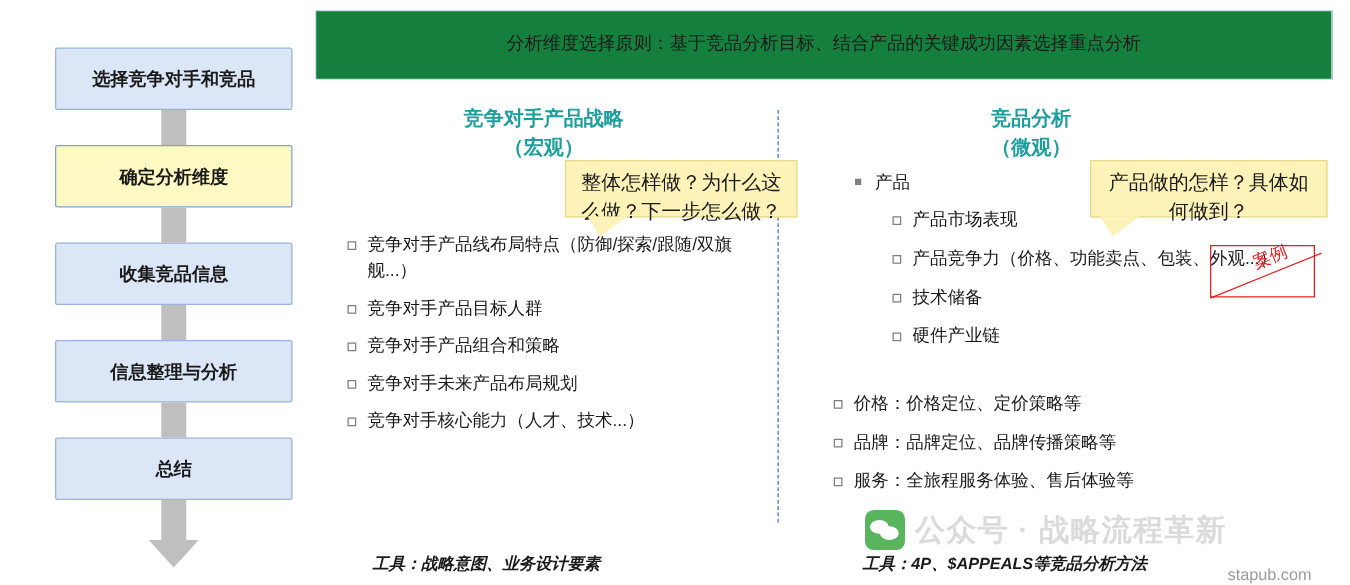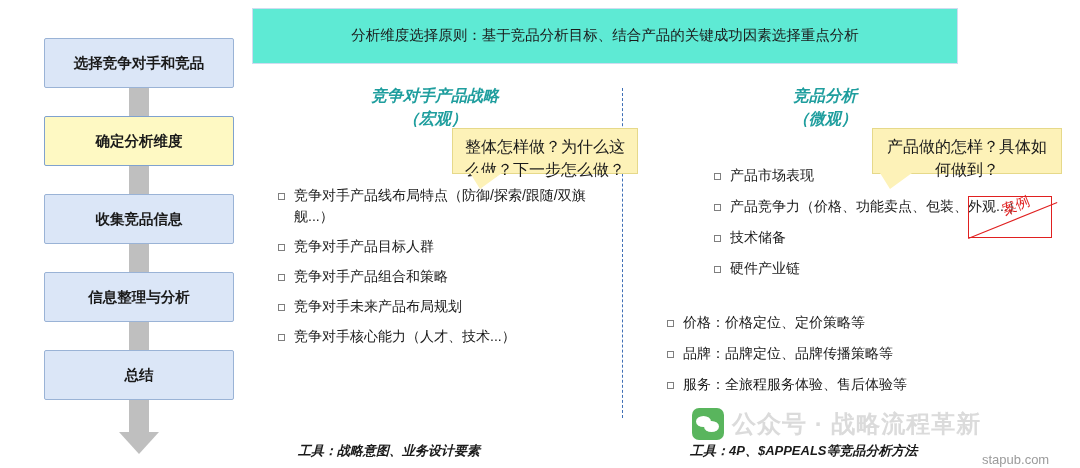--- a/index.html
+++ b/index.html
@@ -63,44 +63,43 @@
     border-left: 20px solid transparent;
     border-right: 20px solid transparent;
     border-top: 22px solid #bfbfbf;
   }
 
   
   .banner {
     position: absolute;
     left: 252px;
     top: 8px;
-    width: 706px;
+    width: 814px;
     height: 56px;
-    background: #5eead4;
+    background: #15803d;
     border: 1px solid #cfdcf0;
     box-sizing: border-box;
     display: flex;
     align-items: center;
     justify-content: center;
     padding: 4px 28px;
     font-size: 14.5px;
     line-height: 1.5;
     color: #1a1a1a;
     text-align: center;
   }
 
   
   .col-title {
     position: absolute;
     text-align: center;
     font-size: 16px;
     font-weight: bold;
     color: #1f9e9e;
     line-height: 1.45;
-    font-style: italic;
   }
   .col-title.left-col { left: 290px; top: 84px; width: 290px; }
   .col-title.right-col { left: 700px; top: 84px; width: 250px; }
 
   
   .divider {
     position: absolute;
     left: 622px;
     top: 88px;
     width: 0;
@@ -321,20 +320,23 @@
   <div class="callout-tail right-tail"></div>
 
   <ul class="bullet-list sq-open" id="left-bullets">
     <li>竞争对手产品线布局特点（防御/探索/跟随/双旗舰...）</li>
     <li>竞争对手产品目标人群</li>
     <li>竞争对手产品组合和策略</li>
     <li>竞争对手未来产品布局规划</li>
     <li>竞争对手核心能力（人才、技术...）</li>
   </ul>
 
+  <ul class="bullet-list" id="right-top-bullets">
+    <li>产品</li>
+  </ul>
 
   <ul class="bullet-list sq-open" id="right-sub-bullets">
     <li>产品市场表现</li>
     <li>产品竞争力（价格、功能卖点、包装、外观...）</li>
     <li>技术储备</li>
     <li>硬件产业链</li>
   </ul>
 
   <ul class="bullet-list sq-open" id="right-bottom-bullets">
     <li>价格：价格定位、定价策略等</li>

